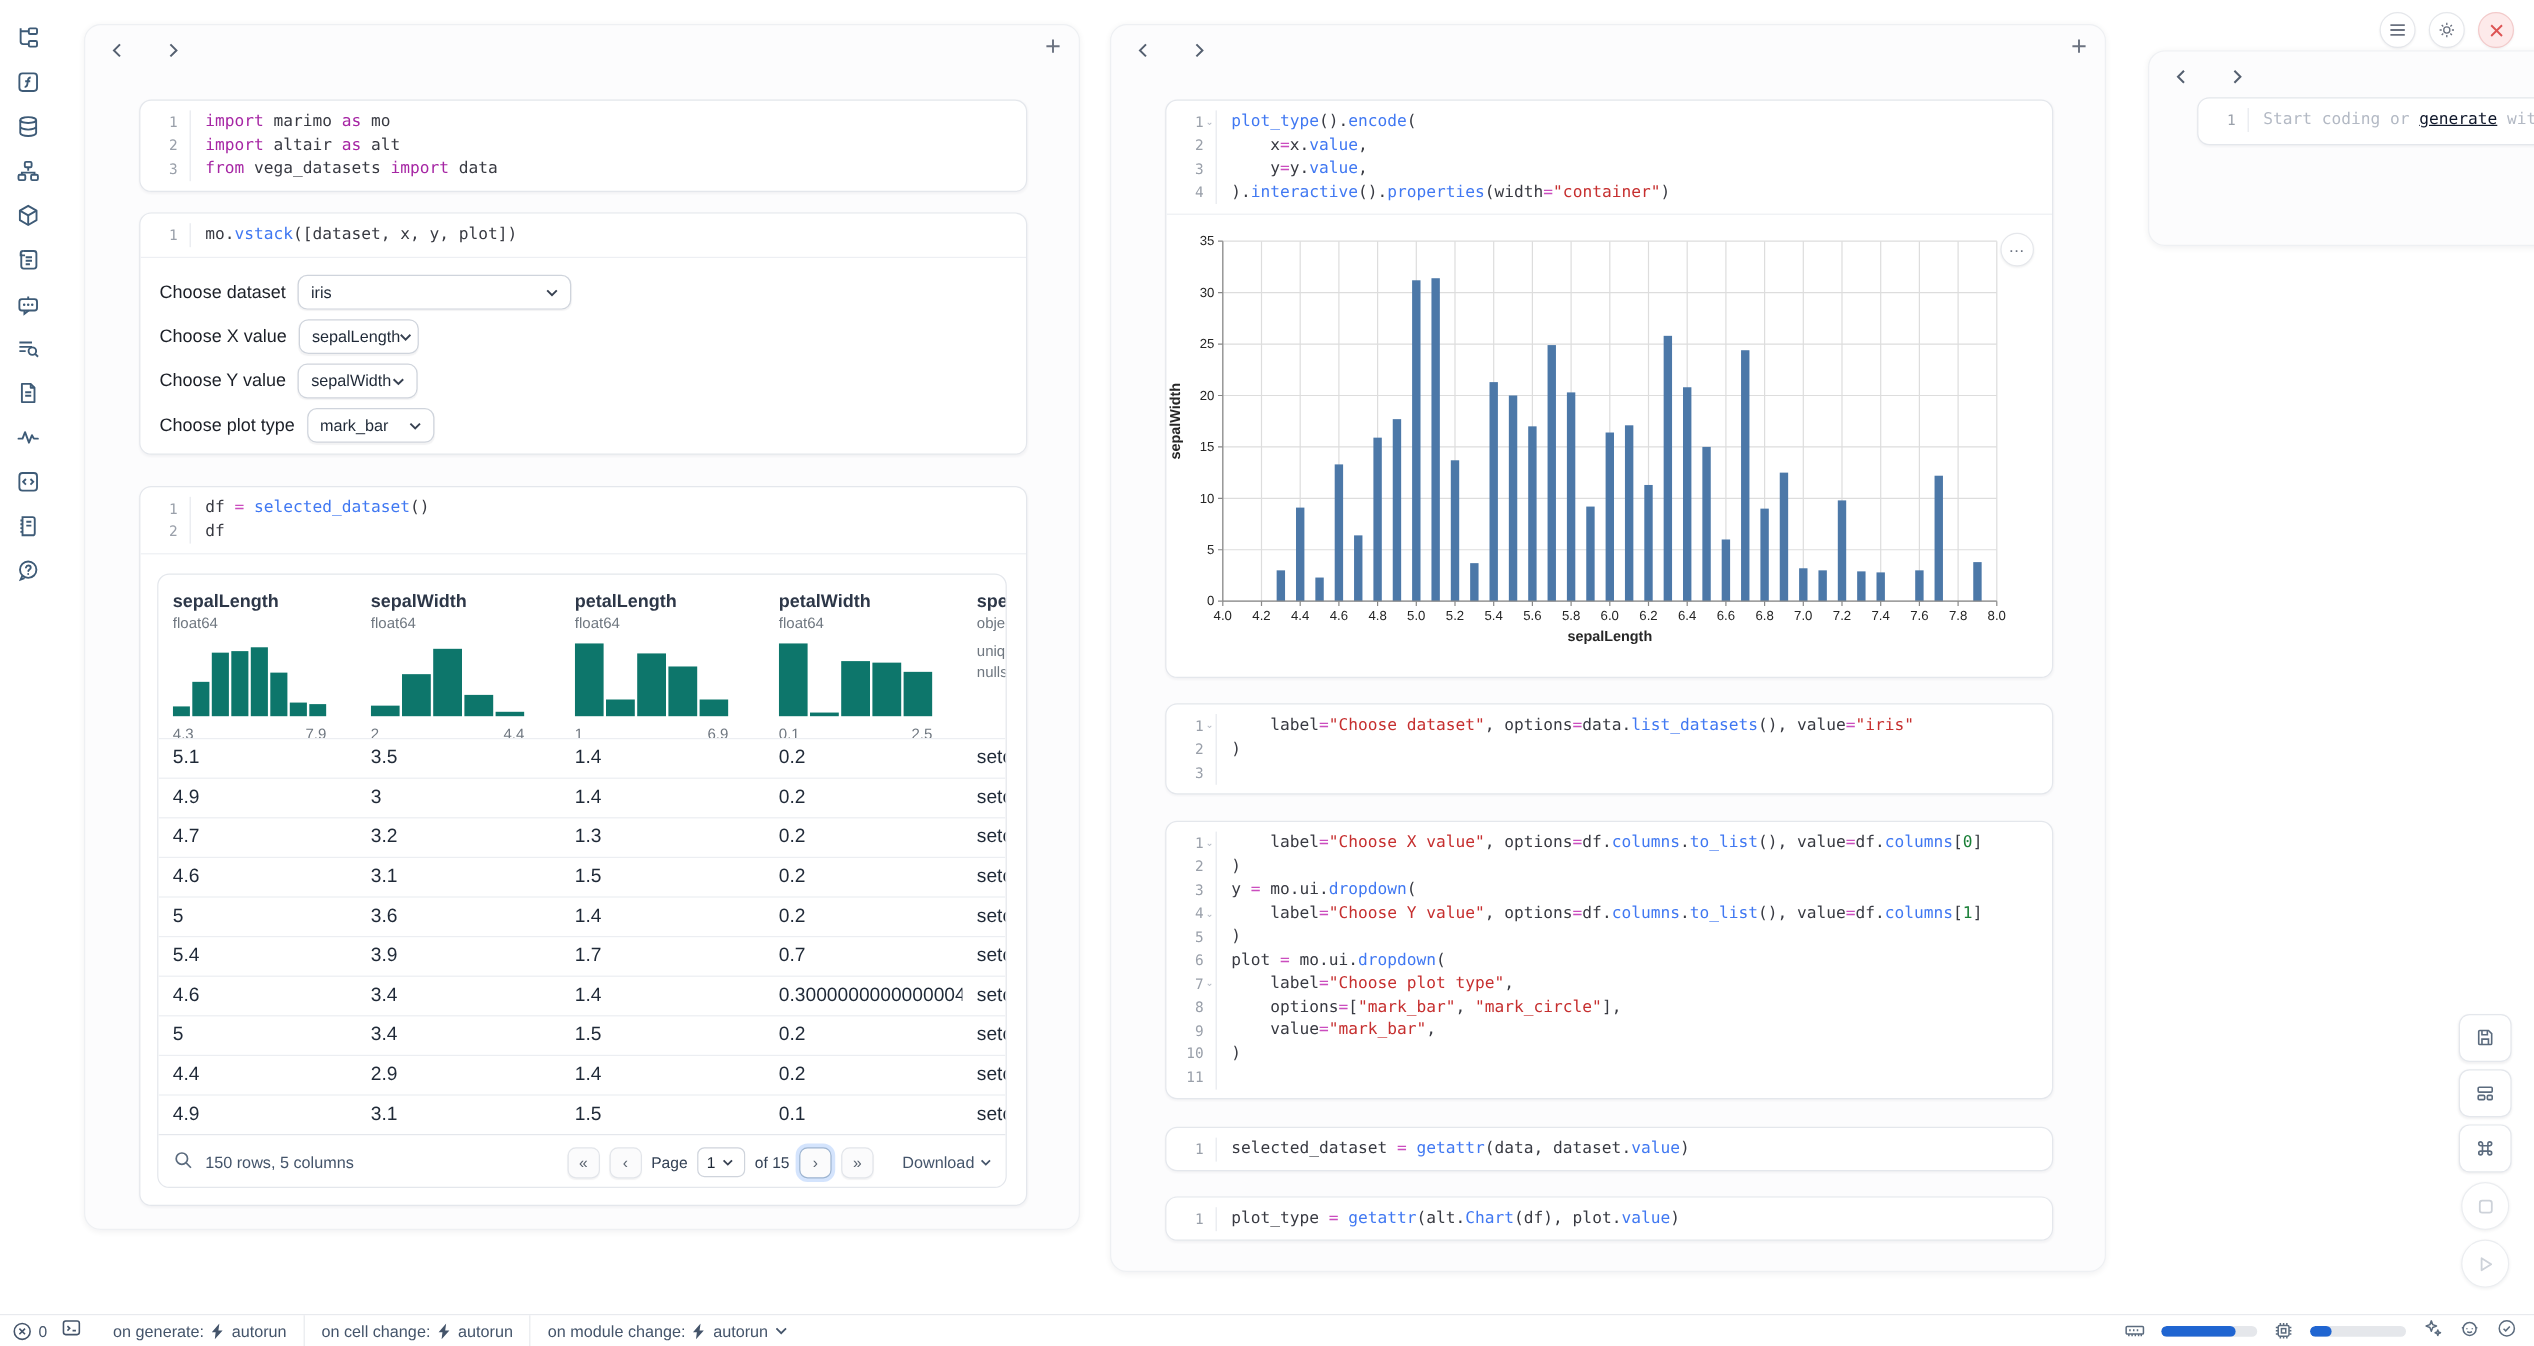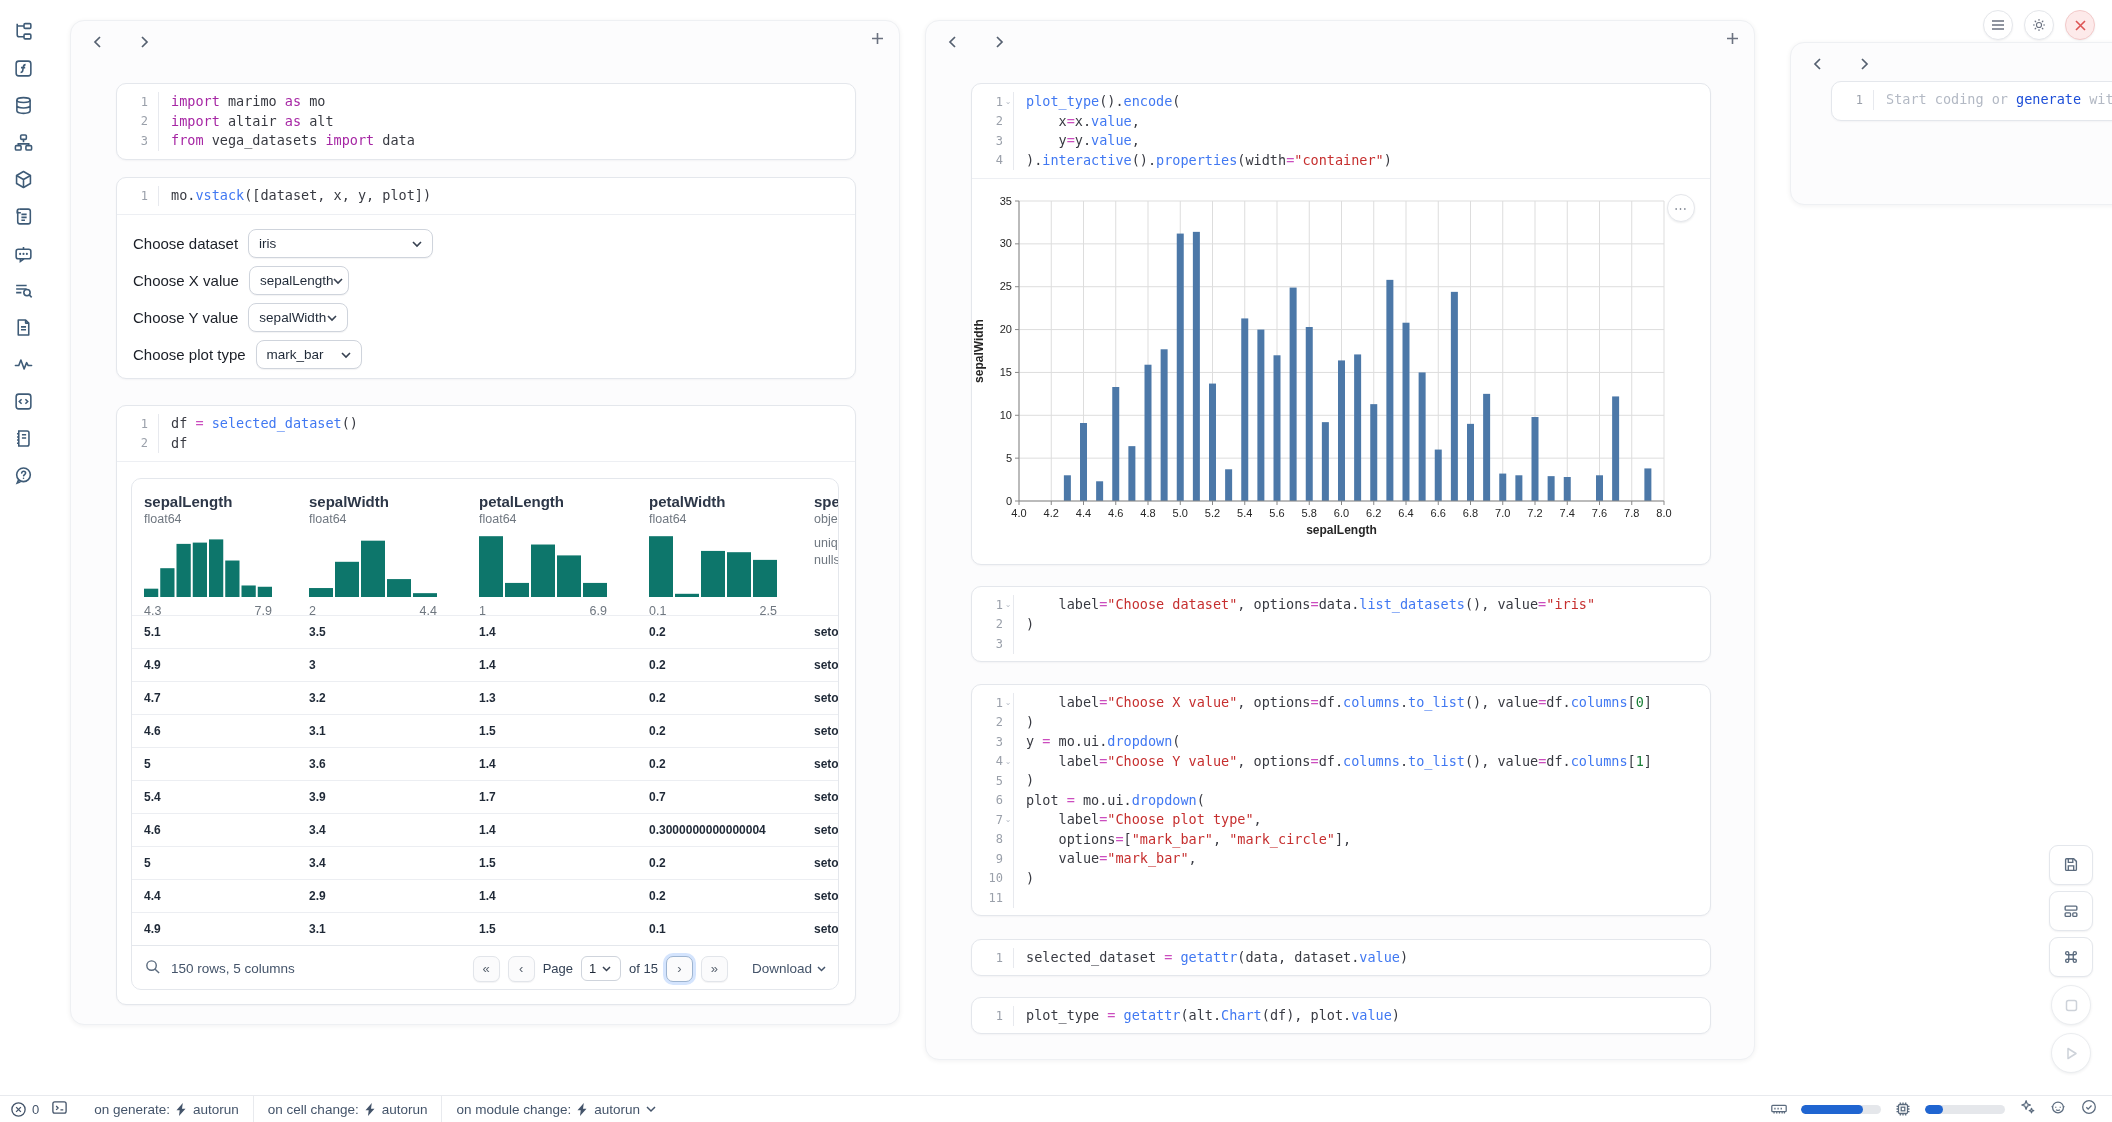--- a/index.html
+++ b/index.html
@@ -57,21 +57,21 @@
   .thead { display:flex; height:136px; overflow:hidden; }
   .thcol { flex:none; padding:14px 0 0 12px; }
   .thname { font-size:15px; font-weight:bold; color:#2d3748; white-space:nowrap; }
   .thdtype { font-size:12.5px; color:#6f7780; margin-top:2px; white-space:nowrap; }
   .thhist { margin-top:7px; }
   .thminmax { width:128px; display:flex; justify-content:space-between;
               font-size:12.5px; color:#6f7780; margin-top:3px; }
   .thmeta { font-size:12.5px; color:#6f7780; margin-top:9px; line-height:17px; white-space:nowrap; }
   .tbody { overflow:hidden; }
   .trow { display:flex; height:33px; border-top:1px solid #eceef2; align-items:center; }
-  .tcell { flex:none; padding-left:12px; font-size:12px; color:#1f2937; white-space:nowrap; overflow:hidden;font-weight:bold; }
+  .tcell { flex:none; padding-left:12px; font-size:16px; color:#1f2937; white-space:nowrap; overflow:hidden; }
   .tfoot { height:46px; border-top:1px solid #e4e7ec; display:flex; align-items:center; padding:0 12px; }
   .tf-summary { font-size:13.5px; color:#44546a; margin-left:10px; }
   .pager { margin-left:auto; display:flex; align-items:center; gap:8px; }
   .pgbtn { width:27px; height:26px; border:1px solid #e2e5ea; border-radius:7px; background:#fbfbfc;
            color:#5b6470; font-size:13px; display:flex; align-items:center; justify-content:center;
            cursor:pointer; box-shadow:0 1px 1px rgba(16,24,40,.05); }
   .pgbtn.ring { box-shadow:0 0 0 3px rgba(59,130,246,.22); border-color:#9db4d0; }
   .pg-label { font-size:13px; color:#334155; }
   .pg-select { height:25px; min-width:40px; border:1px solid #cfd4dc; border-radius:6px; background:#fff;
                display:flex; align-items:center; gap:6px; padding:0 7px; font-size:13px; cursor:pointer; }
@@ -85,21 +85,21 @@
              display:flex; align-items:center; justify-content:center; cursor:pointer;
              box-shadow:0 1px 2px rgba(16,24,40,.08); letter-spacing:1px; }
 
   
   .win-btns { position:absolute; top:10px; left:1983px; display:flex; gap:11px; }
   .winbtn { width:30px; height:30px; border-radius:50%; background:#fff; border:1px solid #e5e7eb;
             color:#6b7280; display:flex; align-items:center; justify-content:center; cursor:pointer;
             box-shadow:0 1px 2px rgba(16,24,40,.06); }
   .winbtn.close { background:#fdeaea; border-color:#f3caca; color:#dd5454; }
   .ph-text { color:#b3b9c4; }
-  .ph-link { color:#1d4ed8; cursor:pointer; }
+  .ph-link { color:#0f172a; text-decoration:underline; cursor:pointer; }
 
   
   .side-btns { position:absolute; left:2049px; top:845px; width:44px; }
   .sqbtn { width:44px; height:40px; border:1px solid #e4e7ec; border-radius:9px; background:#fff;
            color:#5b6b7e; display:flex; align-items:center; justify-content:center;
            box-shadow:0 1px 2px rgba(16,24,40,.06); cursor:pointer; margin-bottom:6px; }
   .circbtn { width:40px; height:40px; border:1px solid #ebedf0; border-radius:50%; background:#fff;
              color:#cdd2d9; display:flex; align-items:center; justify-content:center;
              box-shadow:0 1px 3px rgba(16,24,40,.07); cursor:pointer; margin:8px 0 0 2px; }
 
@@ -253,21 +253,21 @@
           </div>
         </div>
         <div class="codecol">
           <div class="cline"><span class="tok-pl">mo.</span><span class="tok-fn">vstack</span><span class="tok-pl">([dataset, x, y, plot])</span></div>
         </div>
       </div>
     <div class="divider"></div>
     <div class="controls">
         <div class="ctl-row">
           <span class="ctl-label">Choose dataset</span>
-          <div class="dropdown" style="width: 185px;">
+          <div class="dropdown" style="width: 228px;">
             <span>iris</span>
             <span><svg width="10" height="7" viewBox="0 0 10 7" fill="none" stroke="#374151" stroke-width="1.6">
                 <path d="M1 1l4 4 4-4"></path>
               </svg></span>
           </div>
         </div>
         <div class="ctl-row">
           <span class="ctl-label">Choose X value</span>
           <div class="dropdown" style="width: 100px;">
             <span>sepalLength</span>

